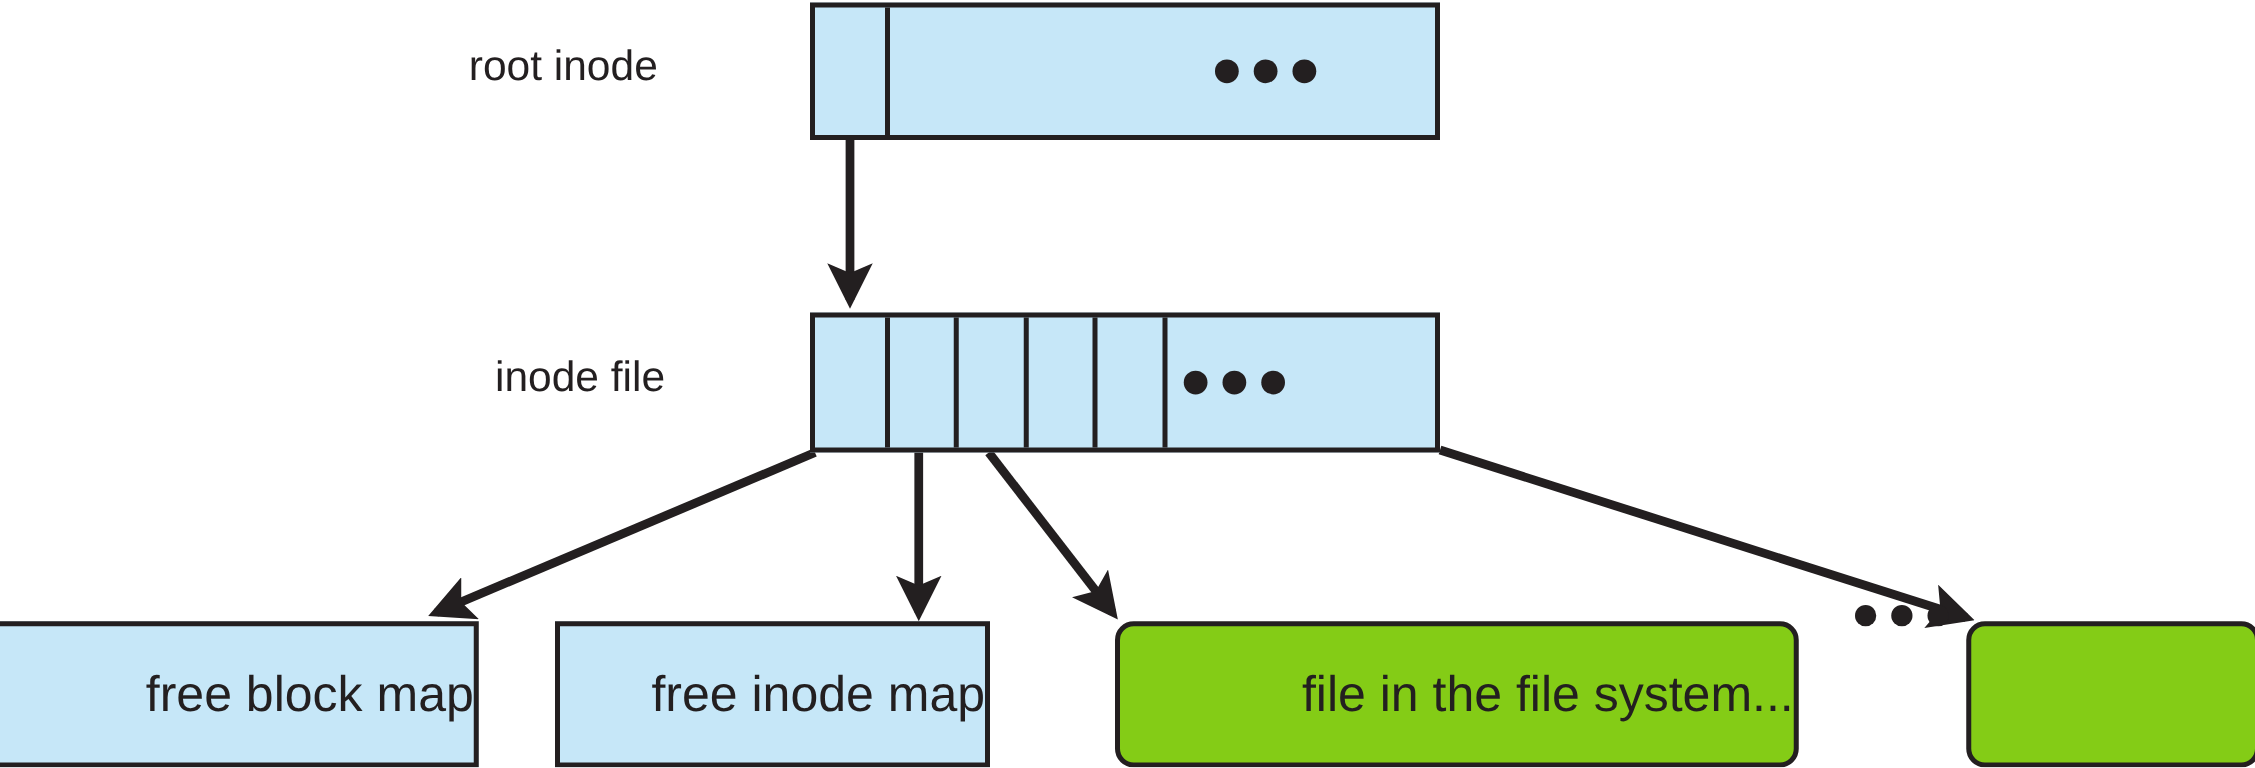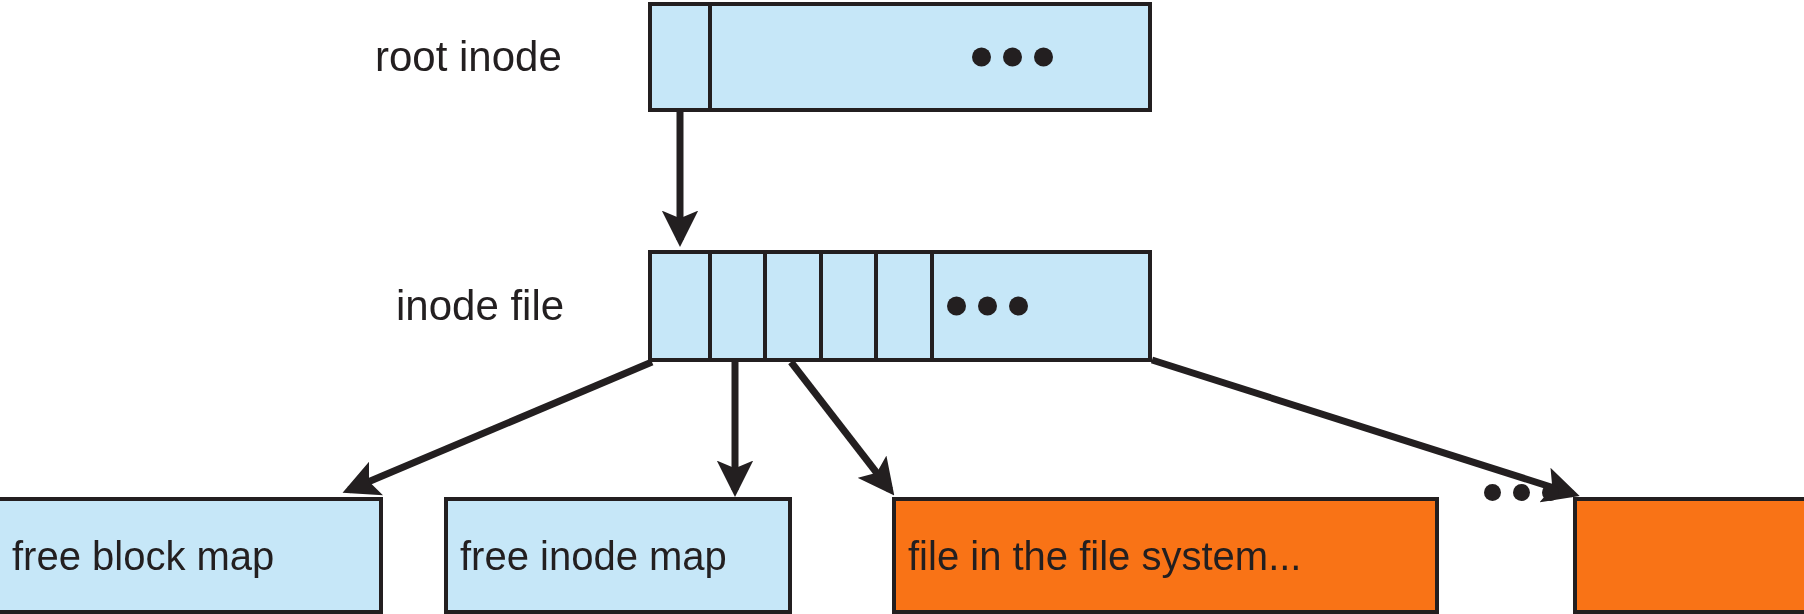--- a/index.html
+++ b/index.html
@@ -20,47 +20,47 @@
   #diagram-svg {
     position: absolute;
     left: 0;
     top: 0;
     width: 1804px;
     height: 614px;
   }
   .node-label {
     position: absolute;
     font-family: "Liberation Sans", sans-serif;
-    font-size: 42px;
+    font-size: 34px;
     color: #231f20;
     white-space: nowrap;
     line-height: 1;
   }
   .box {
     position: absolute;
     box-sizing: border-box;
     border: 4px solid #231f20;
     background: #c6e7f8;
   }
   .box-gray {
-    background: #f97316;
+    background: #84cc16;
+    border-radius: 15px;
   }
   .box-label {
     position: absolute;
     left: 0;
     right: 0;
     top: 50%;
     transform: translateY(-50%);
-    text-align: left;
+    text-align: right;
     font-family: "Liberation Sans", sans-serif;
     font-size: 40px;
     color: #231f20;
     white-space: nowrap;
     line-height: 1;
-    padding-left: 12px;
   }
   .cell-divider {
     position: absolute;
     top: 0;
     bottom: 0;
     width: 4px;
     background: #231f20;
   }
   .dots {
     position: absolute;

